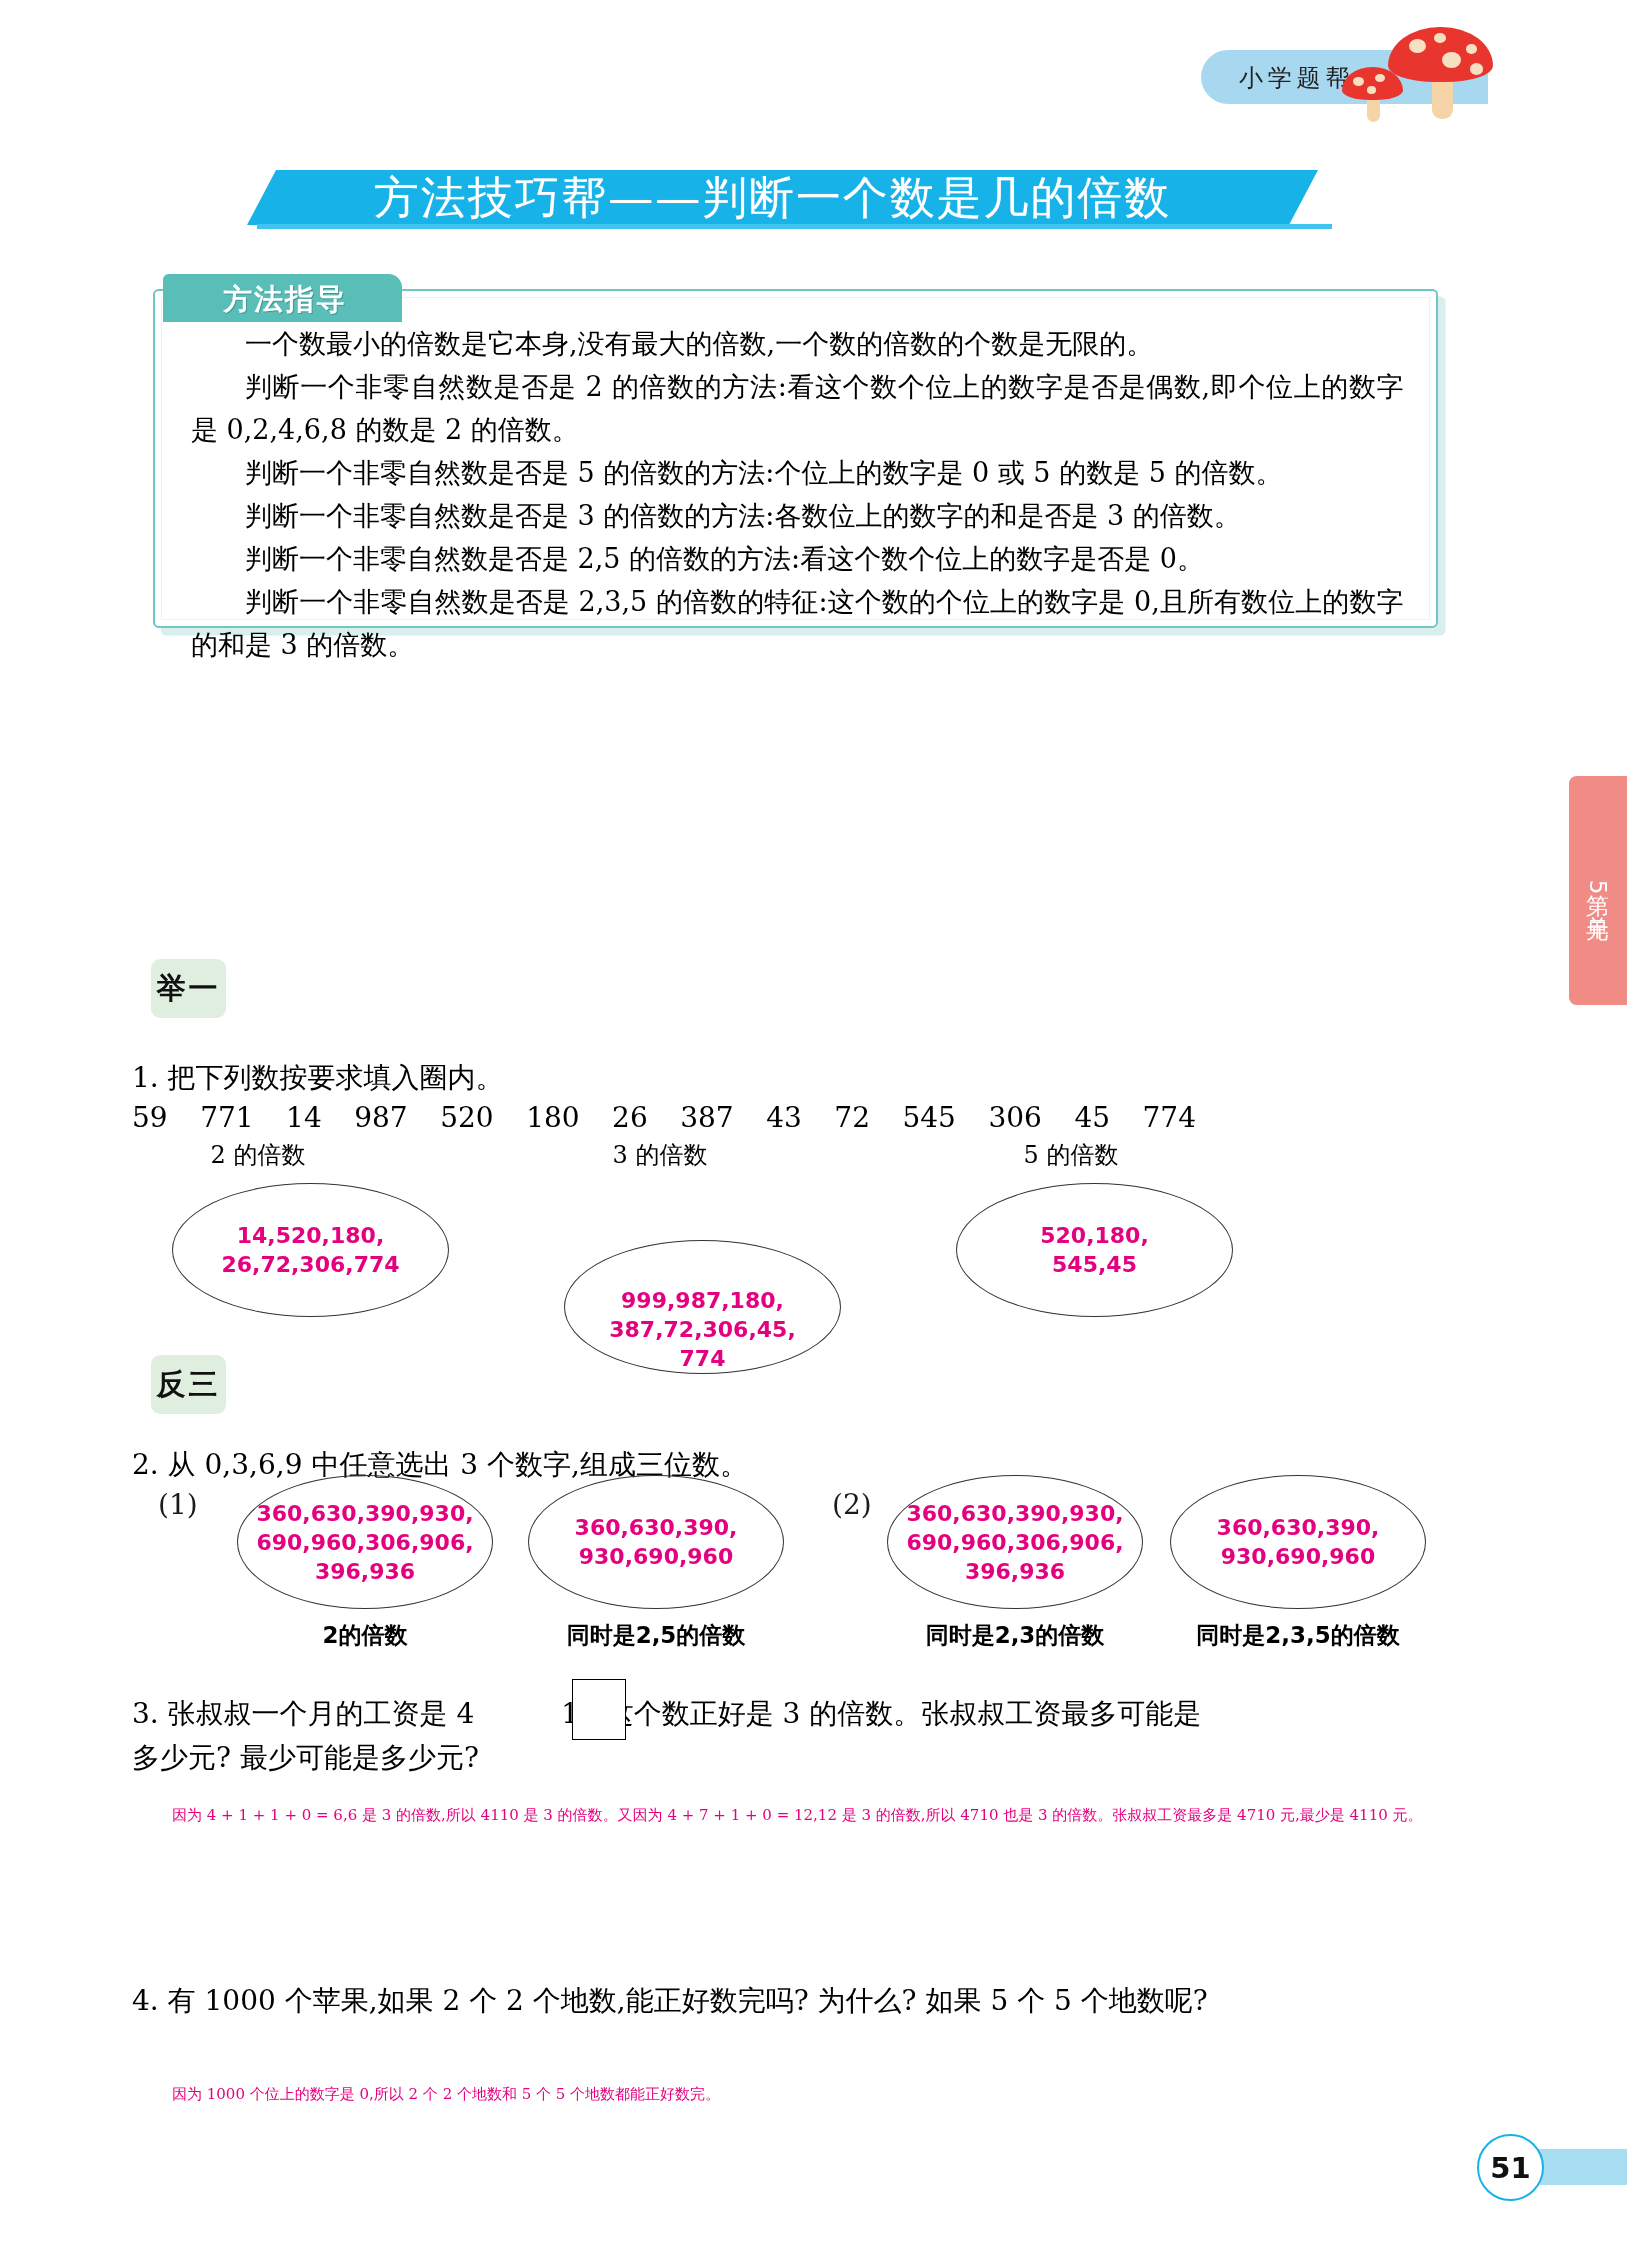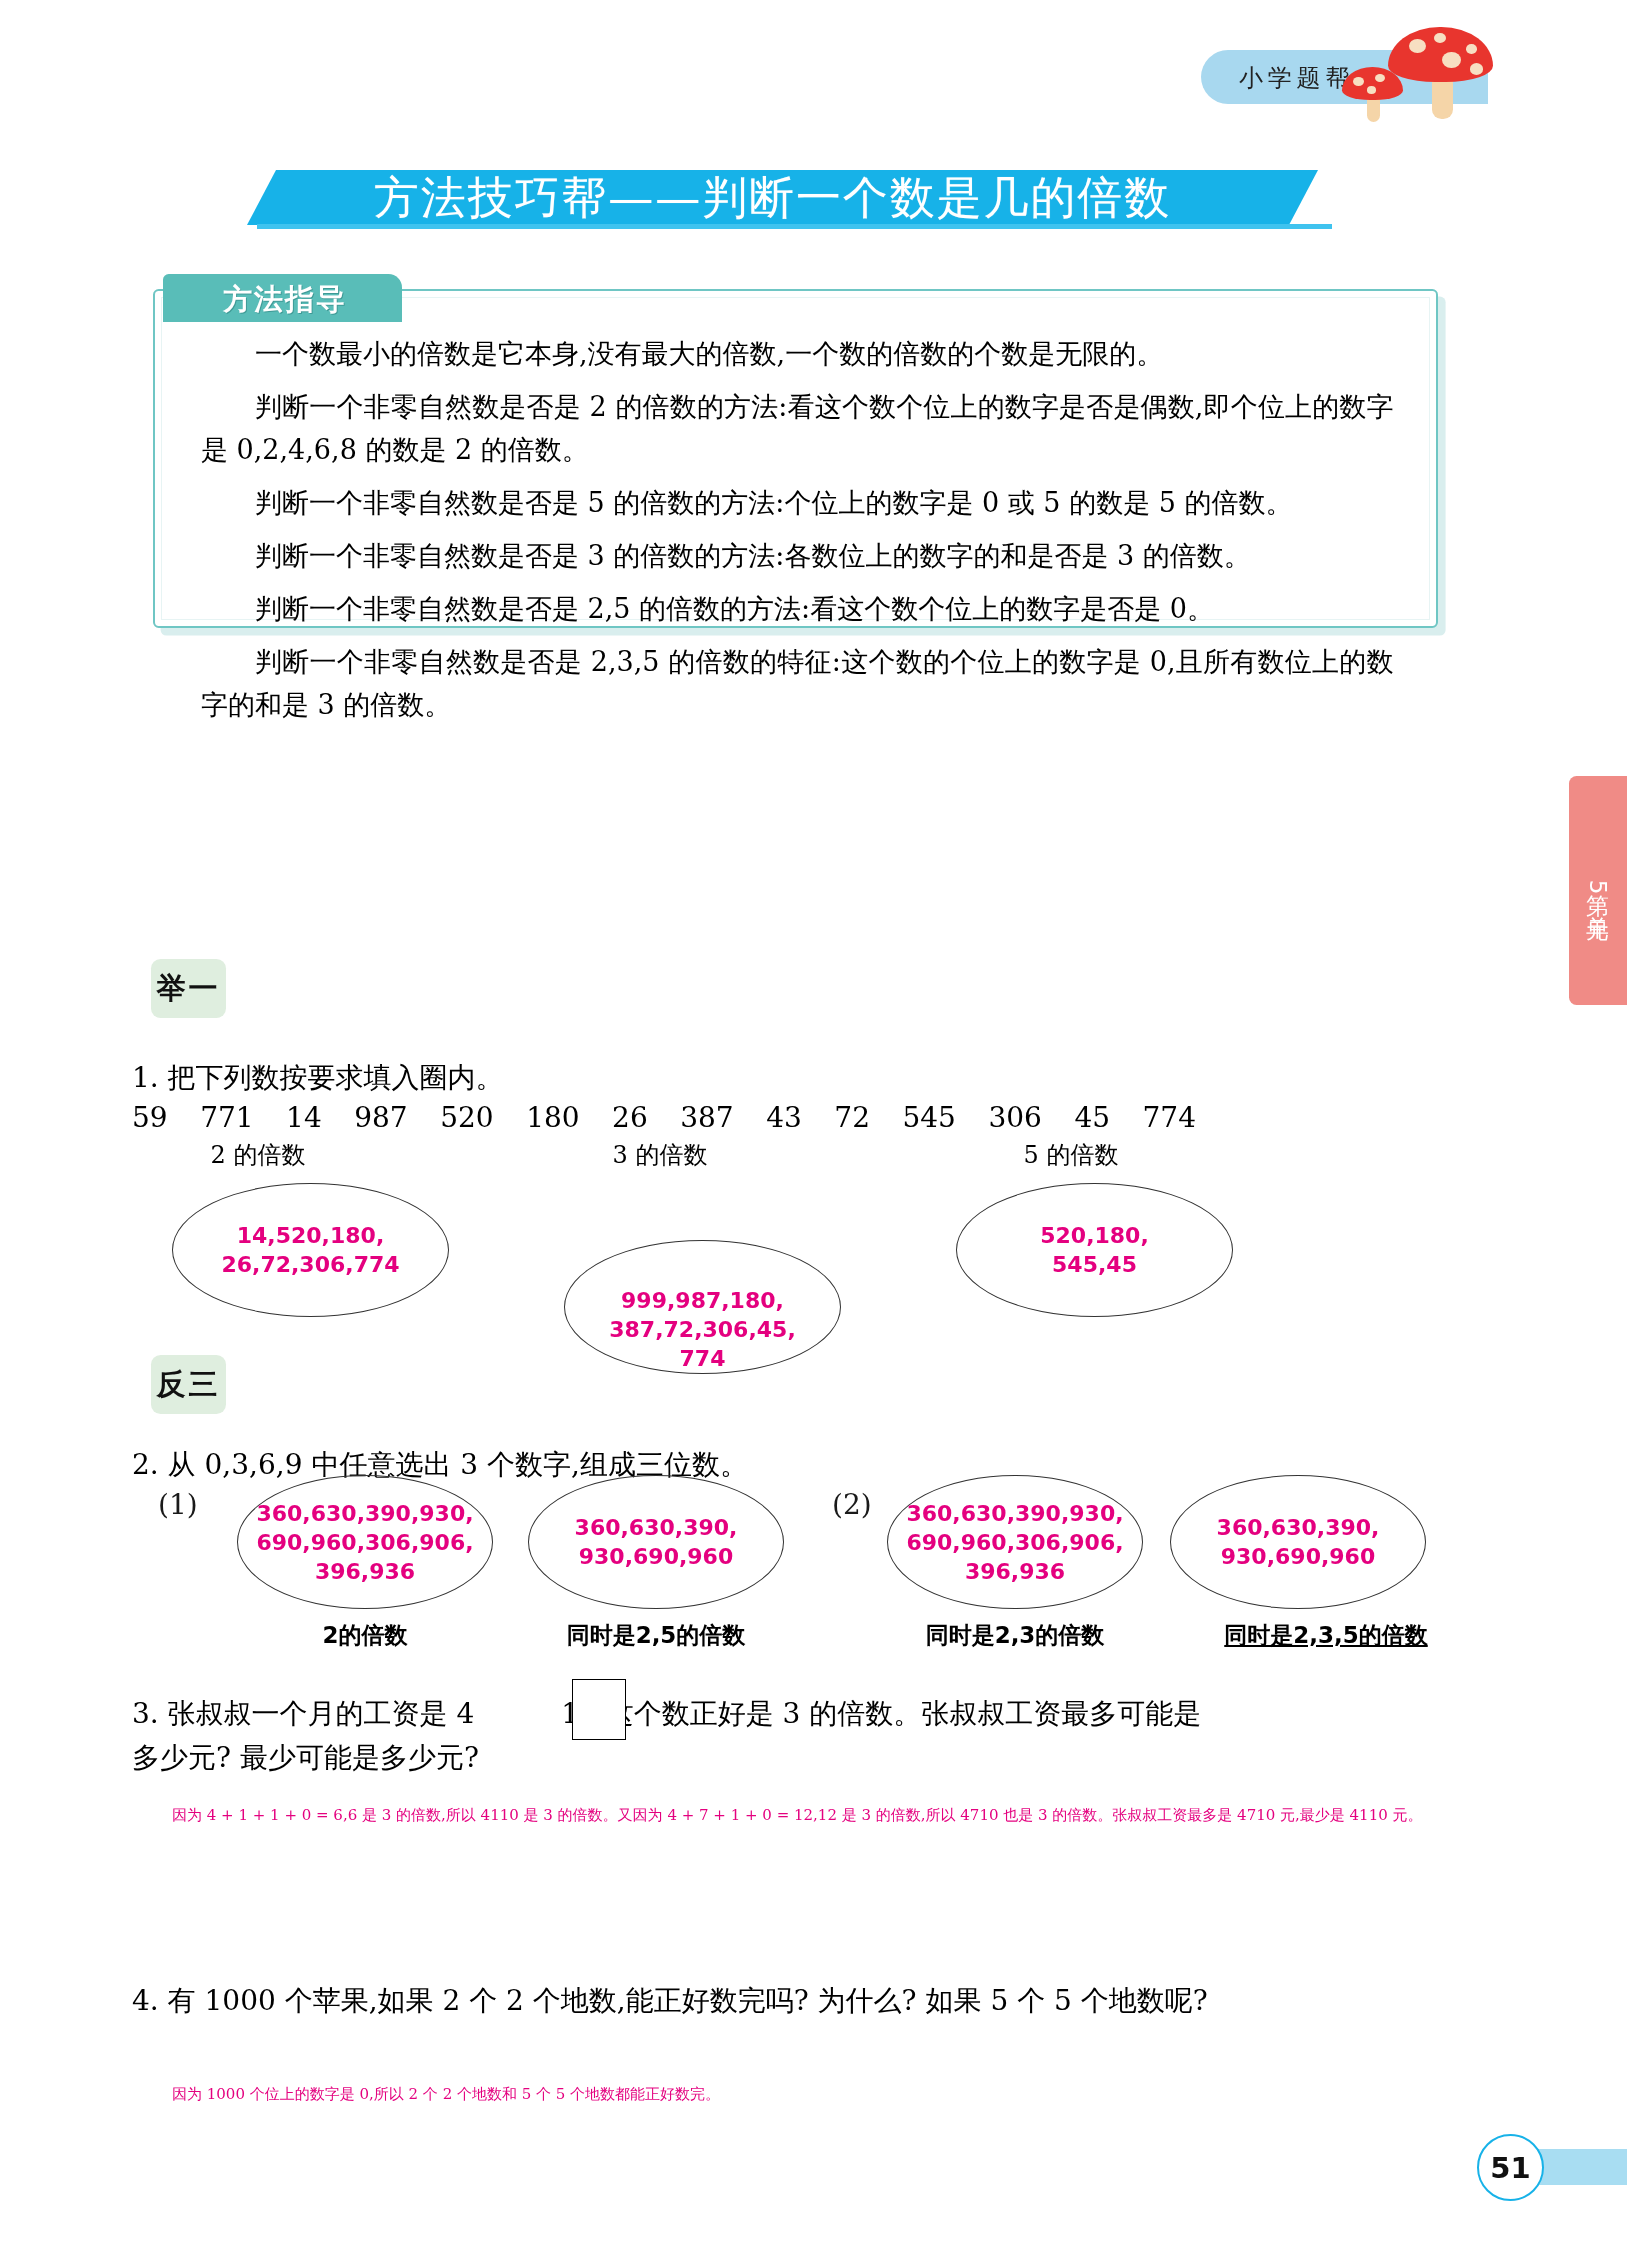--- a/index.html
+++ b/index.html
@@ -88,21 +88,21 @@
     color:#ffffff; font-size:29px; letter-spacing:1.9px;
     font-family:"DejaVu Serif","Liberation Serif",serif; font-weight:bold;
     text-shadow:1px 1px 0 #3f9a96;
   }
   #guide-body {
     position:absolute; left:36px; top:31px; right:32.5px;
     font-family:"DejaVu Serif","Liberation Serif",serif;
     font-size:27px; line-height:43px; color:#000;
     text-align:justify;
   }
-  #guide-body p { margin:10px; text-indent:2em; }
+  #guide-body p { margin:0; text-indent:2em; }
 
   
   #unit-tab {
     position:absolute; right:0; top:776px;
     width:59px; height:229px;
     background:#f08b86;
     border-radius:7.6px 0 0 7.6px;
     display:flex; align-items:center; justify-content:center;
   }
   #unit-tab-label {
@@ -183,21 +183,21 @@
   #g2-e-c { left:887px; top:1475px; width:256px; height:134px; }
   #g2-e-d { left:1170px; top:1475px; width:256px; height:134px; }
   .g2-lab {
     position:absolute; top:1620px;
     font-family:"DejaVu Sans","Liberation Sans",sans-serif;
     font-size:23px; font-weight:bold; color:#000; text-align:center;
   }
   #g2-lab-a { left:237px; width:256px; }
   #g2-lab-b { left:528px; width:256px; }
   #g2-lab-c { left:887px; width:256px; }
-  #g2-lab-d { left:1198px; width:256px;text-decoration:underline; }
+  #g2-lab-d { left:1170px; width:256px; }
 
   
   #q3-stem { left:132px; top:1692px; width:1310px; }
   #q3-blank {
     position:absolute; left:572px; top:1679px;
     width:52px; height:59px; border:1.9px solid #000; background:#fff;
   }
   #q3-answer { left:172px; top:1795px; width:1262px; }
 
   

